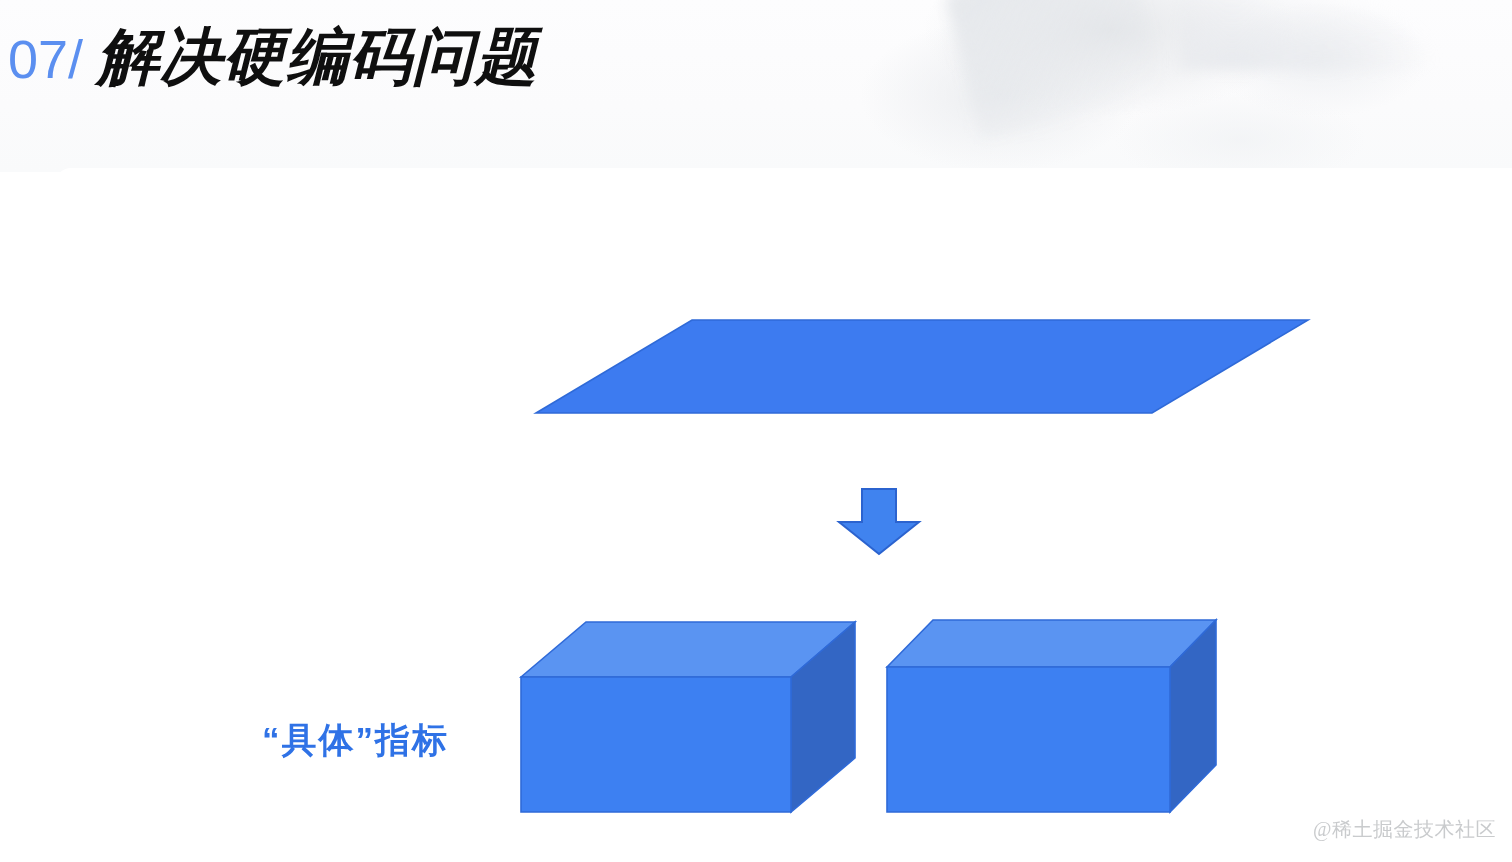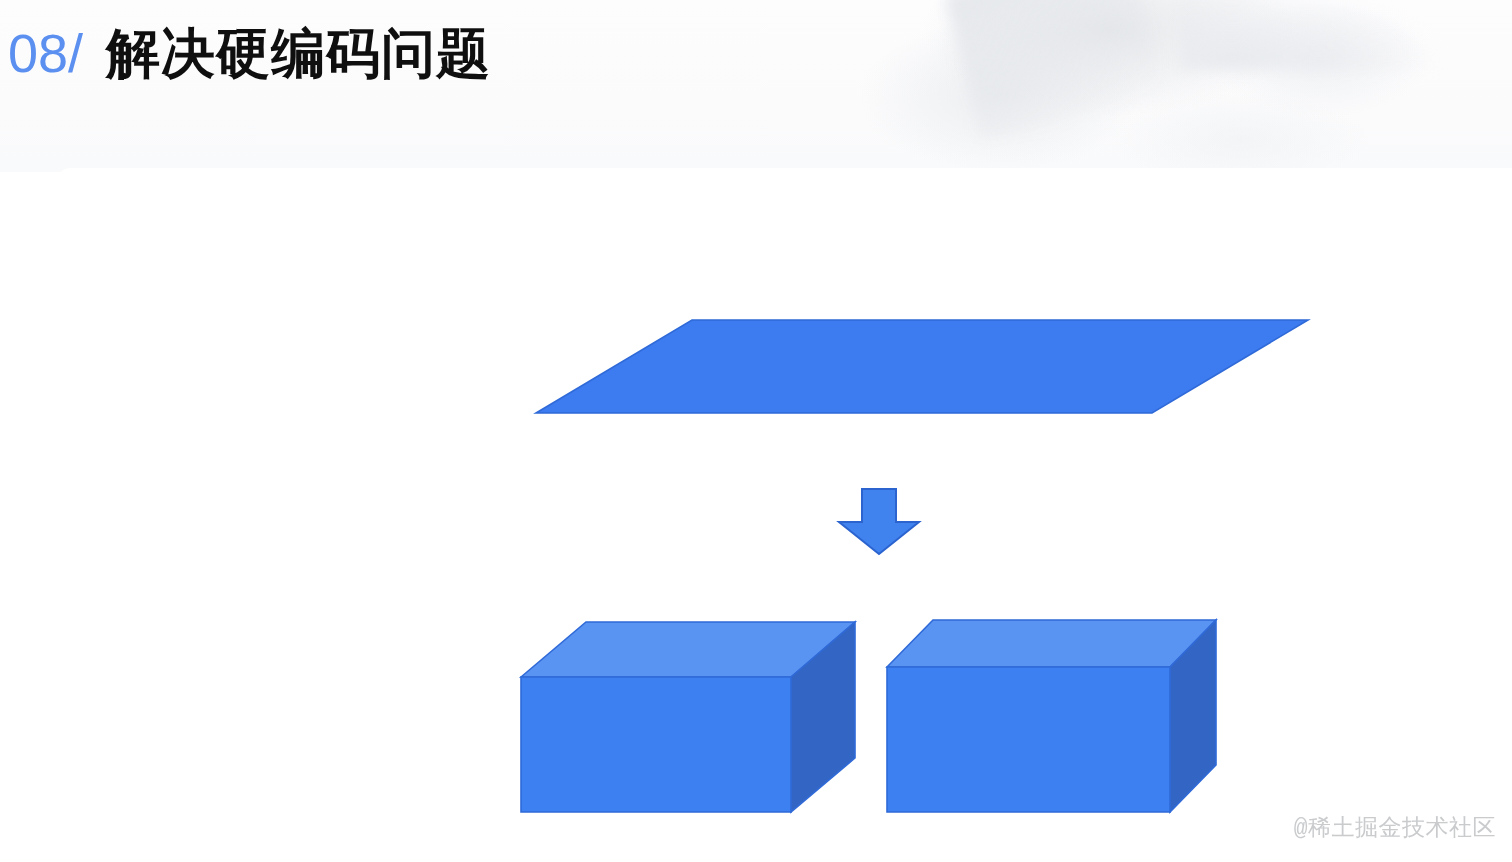--- a/index.html
+++ b/index.html
@@ -72,26 +72,27 @@
     white-space: nowrap;
   }
   .title-number {
     font-size: 54px;
     font-weight: 400;
     color: #5b8ff0;
     letter-spacing: 0px;
     line-height: 1;
   }
   .title-text {
-    font-size: 54px;
+    font-size: 62px;
     font-weight: 700;
     color: #0f0f0f;
-    margin-left: 23px;
+    margin-left: 14px;
     line-height: 1;
     letter-spacing: 1px;
+    font-style: italic;
   }
 
   
   .metric-label {
     position: absolute;
     font-size: 35px;
     font-weight: 700;
     color: #2f72e6;
     letter-spacing: 2px;
     white-space: nowrap;
@@ -118,41 +119,41 @@
     width: 1512px;
     height: 862px;
     pointer-events: none;
   }
 
   
   .watermark {
     position: absolute;
     right: 16px;
     bottom: 19px;
-    font-size: 23px;
+    font-size: 20px;
     color: #c9cbcd;
     letter-spacing: 0.5px;
-    font-family: Liberation Mono, monospace;
+    font-family: Liberation Serif, serif;
     white-space: nowrap;
   }
 </style>
 </head>
 <body>
 
 <div class="slide">
 
   <div class="header-band">
     <div class="header-wash-a"></div>
     <div class="header-wash-b"></div>
   </div>
 
   <div class="content-card"></div>
 
   <div class="title-row">
-    <span class="title-number">08/</span>
+    <span class="title-number">07/</span>
     <span class="title-text">解决硬编码问题</span>
   </div>
 
   <svg class="shape-layer" width="1512" height="862" viewBox="0 0 1512 862">
 
     <polygon points="692,320 1308,320 1152,413 536,413" fill="#3d7bf0" stroke="#2f6ad8" stroke-width="1.6"></polygon>
 
     <g>
       <polygon points="862,489 896,489 896,522 919,522 879,554 839,522 862,522" fill="#4083ef" stroke="#2b63cf" stroke-width="2"></polygon>
     </g>
@@ -165,16 +166,17 @@
 
     <g>
       <polygon points="887,667 933,620 1216,620 1170,667" fill="#5a94f2" stroke="#2f6ad8" stroke-width="1.6"></polygon>
       <polygon points="1170,667 1216,620 1216,765 1170,812" fill="#3366c4" stroke="#2f6ad8" stroke-width="1.6"></polygon>
       <polygon points="887,667 1170,667 1170,812 887,812" fill="#3d80f2" stroke="#2f6ad8" stroke-width="1.6"></polygon>
     </g>
   </svg>
 
 
 
+  <div class="metric-label label-detail">“具体”指标</div>
 
   <div class="watermark">@稀土掘金技术社区</div>
 
 </div>
 
 </body></html>

